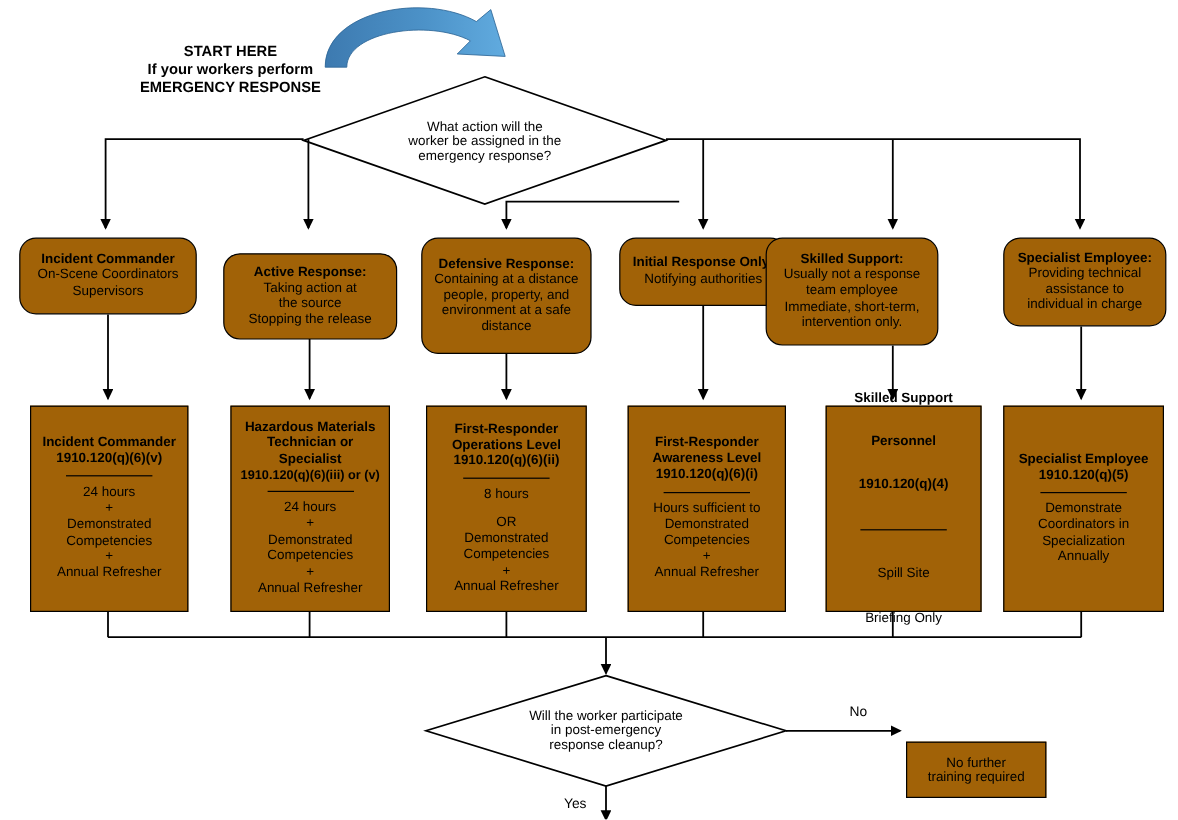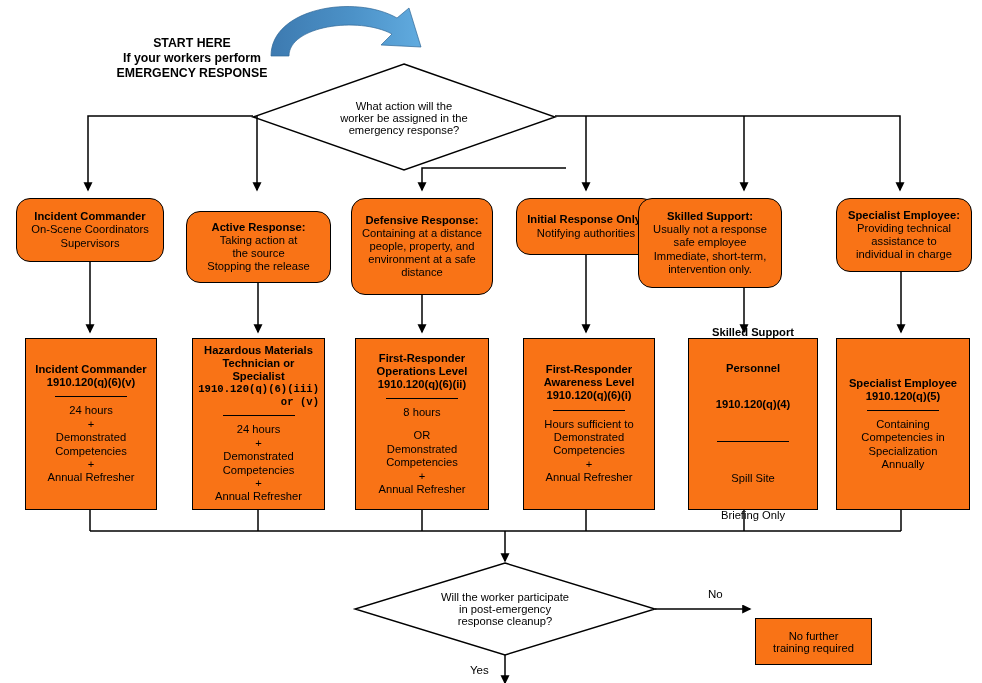--- a/index.html
+++ b/index.html
@@ -4,37 +4,37 @@
 <title>HAZWOPER Emergency Response Training Flowchart</title>
 <style>
   html,body{margin:0;padding:0;background:#ffffff;}
   body{width:982px;height:683px;overflow:hidden;
        font-family:"Liberation Sans","DejaVu Sans",sans-serif;color:#000;}
   #stage{position:relative;width:982px;height:683px;background:#fff;padding-left:44px;}
 
   
   .node{position:absolute;box-sizing:border-box;display:flex;
         flex-direction:column;align-items:center;justify-content:center;
-        text-align:center;background:#f97316;}
+        text-align:center;background:#a16207;}
 
   
   .rbox{border:1.6px solid #000;border-radius:14px;padding:6px 6px;}
   
   .sbox{border:1.6px solid #000;padding:4px 5px;}
   
   .pbox{border:1.6px solid #000;padding:4px 5px;}
 
   .ttl{font-weight:bold;line-height:1.17;}
   .sub{line-height:1.17;}
   .cite{font-weight:bold;line-height:1.17;text-align:right;}
   .rule{width:72px;height:0;border-top:1.4px solid #000;margin:7px 0 7px 0;}
   .body-txt{line-height:1.2;}
 
   .f11{font-size:11.2px;}
-  .f105{font-size:10.6px;font-family:Liberation Mono, monospace;}
+  .f105{font-size:10.6px;}
 
   
   #start-caption{position:absolute;left:104px;top:36px;width:176px;
      text-align:center;font-weight:bold;font-size:12.3px;line-height:1.22;}
 
   
   #lines{position:absolute;left:0;top:0;width:982px;height:683px;}
 
   
   .edge-label{position:absolute;font-size:11.5px;}
@@ -139,21 +139,21 @@
   </div>
 
   <div class="node rbox" style="left:516px;top:198px;width:140px;height:57px;">
     <div class="ttl f11">Initial Response Only:</div>
     <div class="sub f11">Notifying authorities</div>
   </div>
 
   <div class="node rbox" style="left:638px;top:198px;width:144px;height:90px;">
     <div class="ttl f11">Skilled Support:</div>
     <div class="sub f11">Usually not a response</div>
-    <div class="sub f11">safe employee</div>
+    <div class="sub f11">team employee</div>
     <div class="sub f11">Immediate, short-term,</div>
     <div class="sub f11">intervention only.</div>
   </div>
 
   <div class="node rbox" style="left:836px;top:198px;width:136px;height:74px;">
     <div class="ttl f11">Specialist Employee:</div>
     <div class="sub f11">Providing technical</div>
     <div class="sub f11">assistance to</div>
     <div class="sub f11">individual in charge</div>
   </div>
@@ -216,22 +216,22 @@
     <div class="cite f11">1910.120(q)(4)</div>
     <div class="rule"></div>
     <div class="body-txt f11">Spill Site</div>
     <div class="body-txt f11">Briefing Only</div>
   </div>
 
   <div class="node sbox" style="left:836px;top:338px;width:134px;height:172px;">
     <div class="cite f11">Specialist Employee</div>
     <div class="cite f11">1910.120(q)(5)</div>
     <div class="rule"></div>
-    <div class="body-txt f11">Containing</div>
-    <div class="body-txt f11">Competencies in</div>
+    <div class="body-txt f11">Demonstrate</div>
+    <div class="body-txt f11">Coordinators in</div>
     <div class="body-txt f11">Specialization</div>
     <div class="body-txt f11">Annually</div>
   </div>
 
   <div class="node" style="left:395px;top:583px;width:220px;height:52px;background:transparent;">
     <div class="f11">Will the worker participate</div>
     <div class="f11">in post-emergency</div>
     <div class="f11">response cleanup?</div>
   </div>
 

